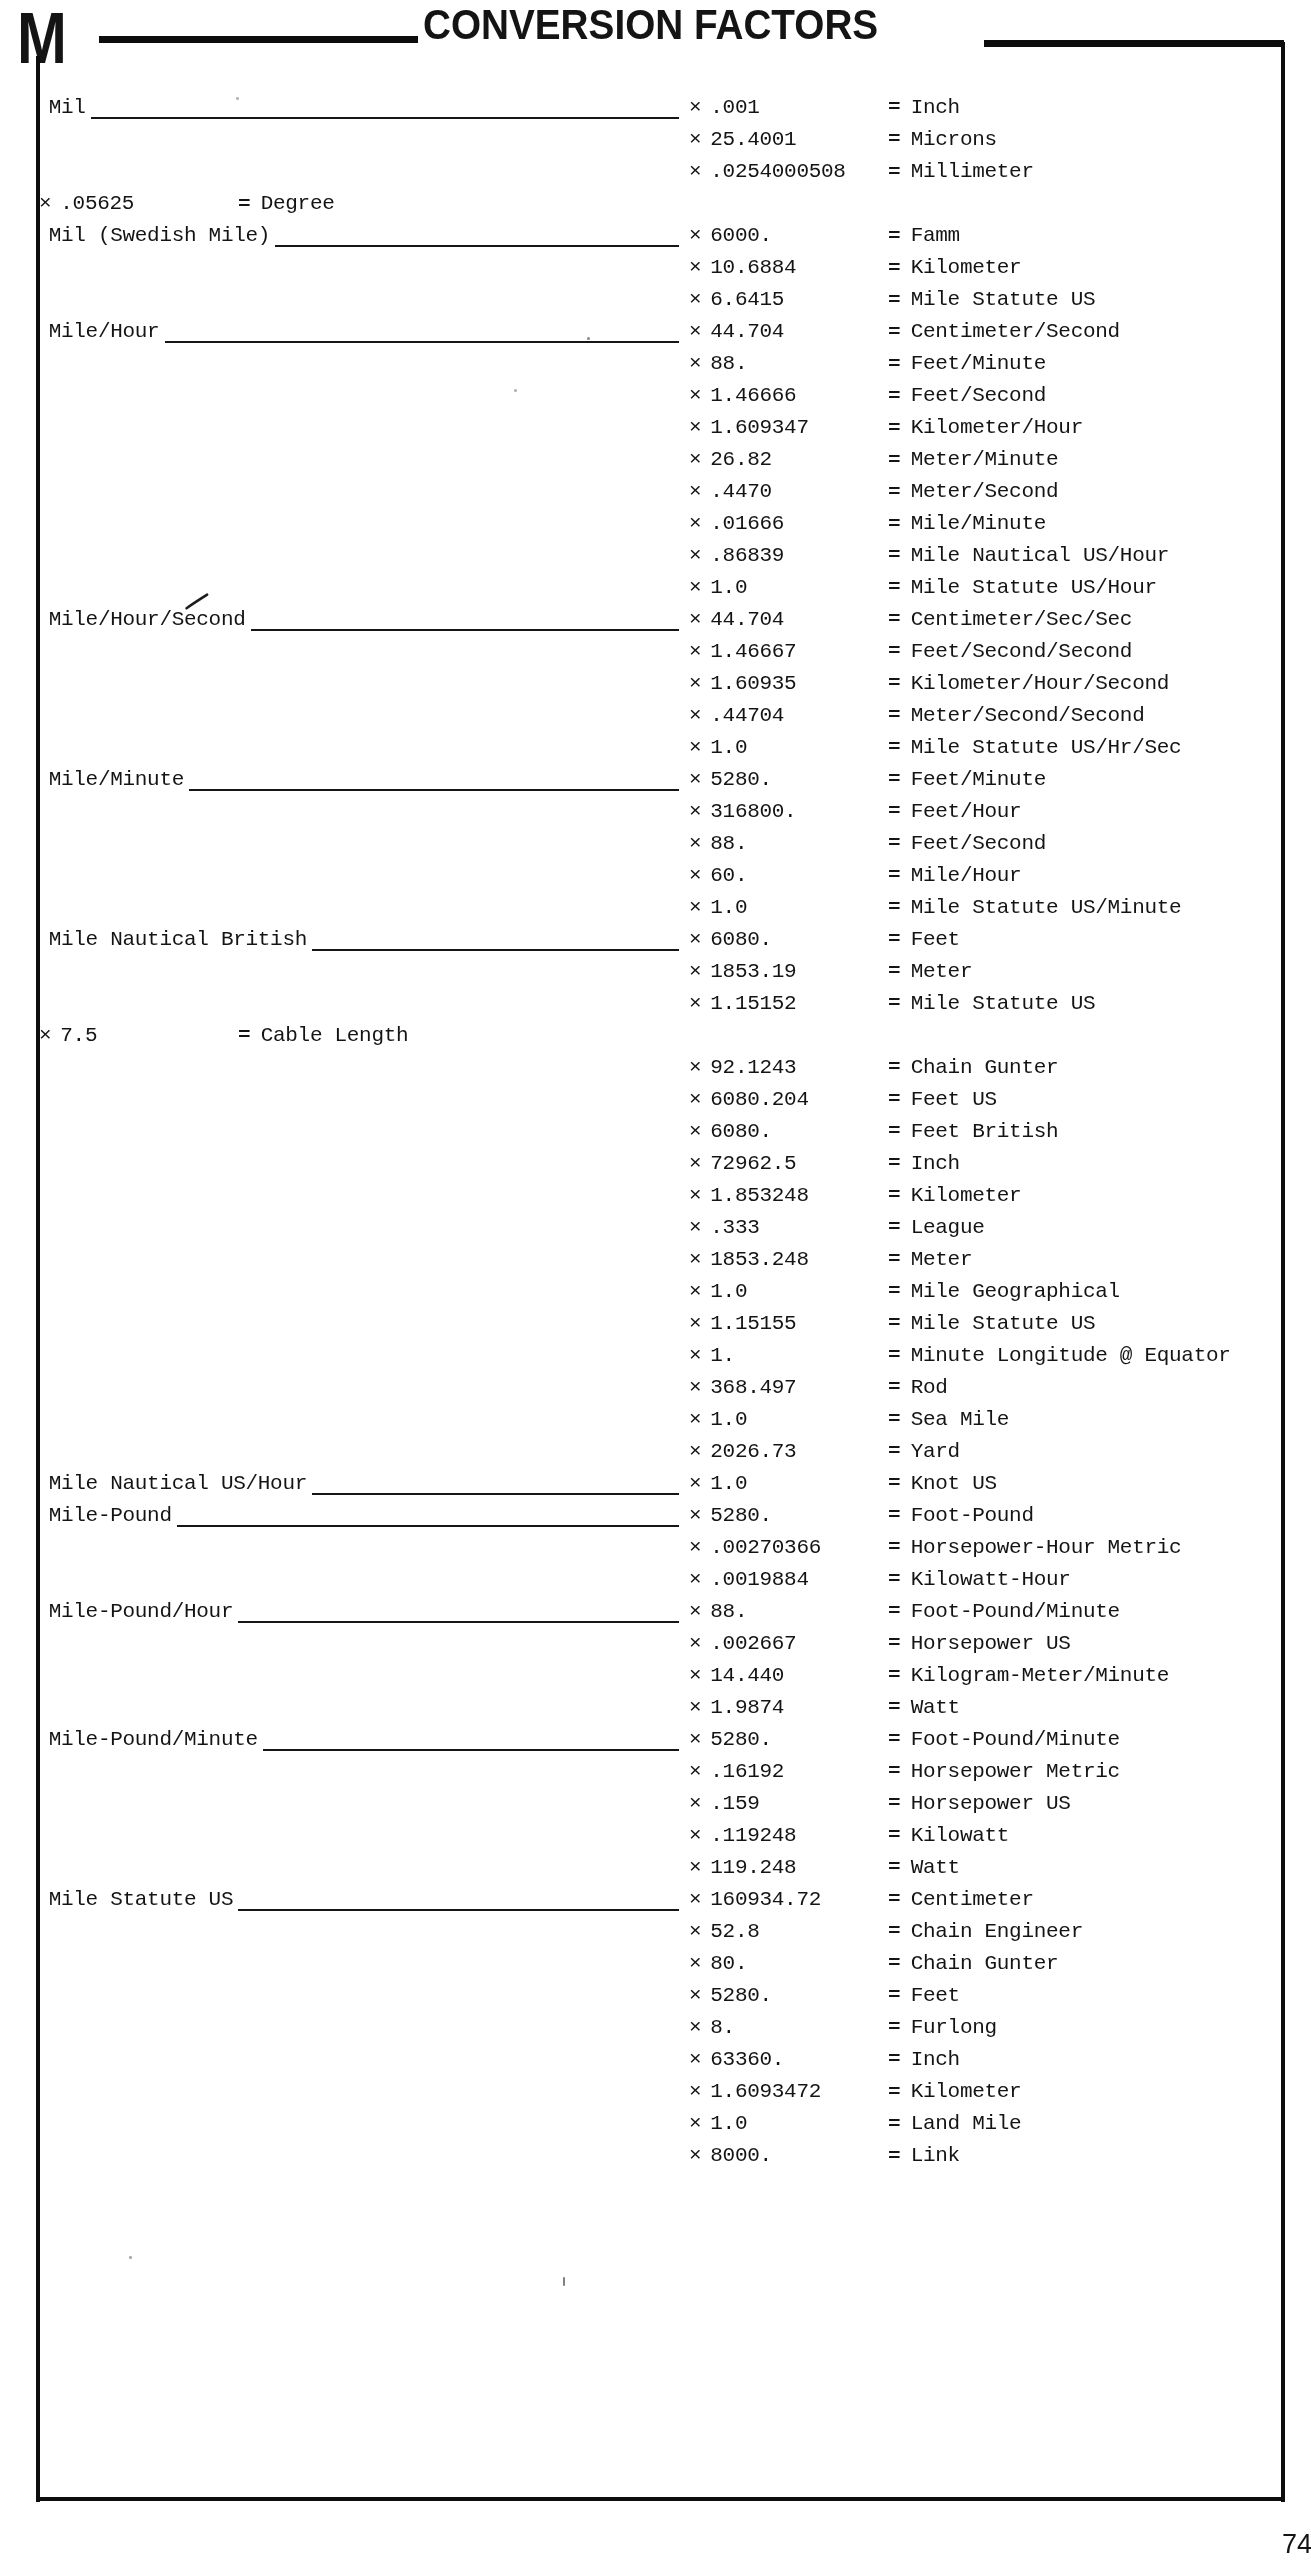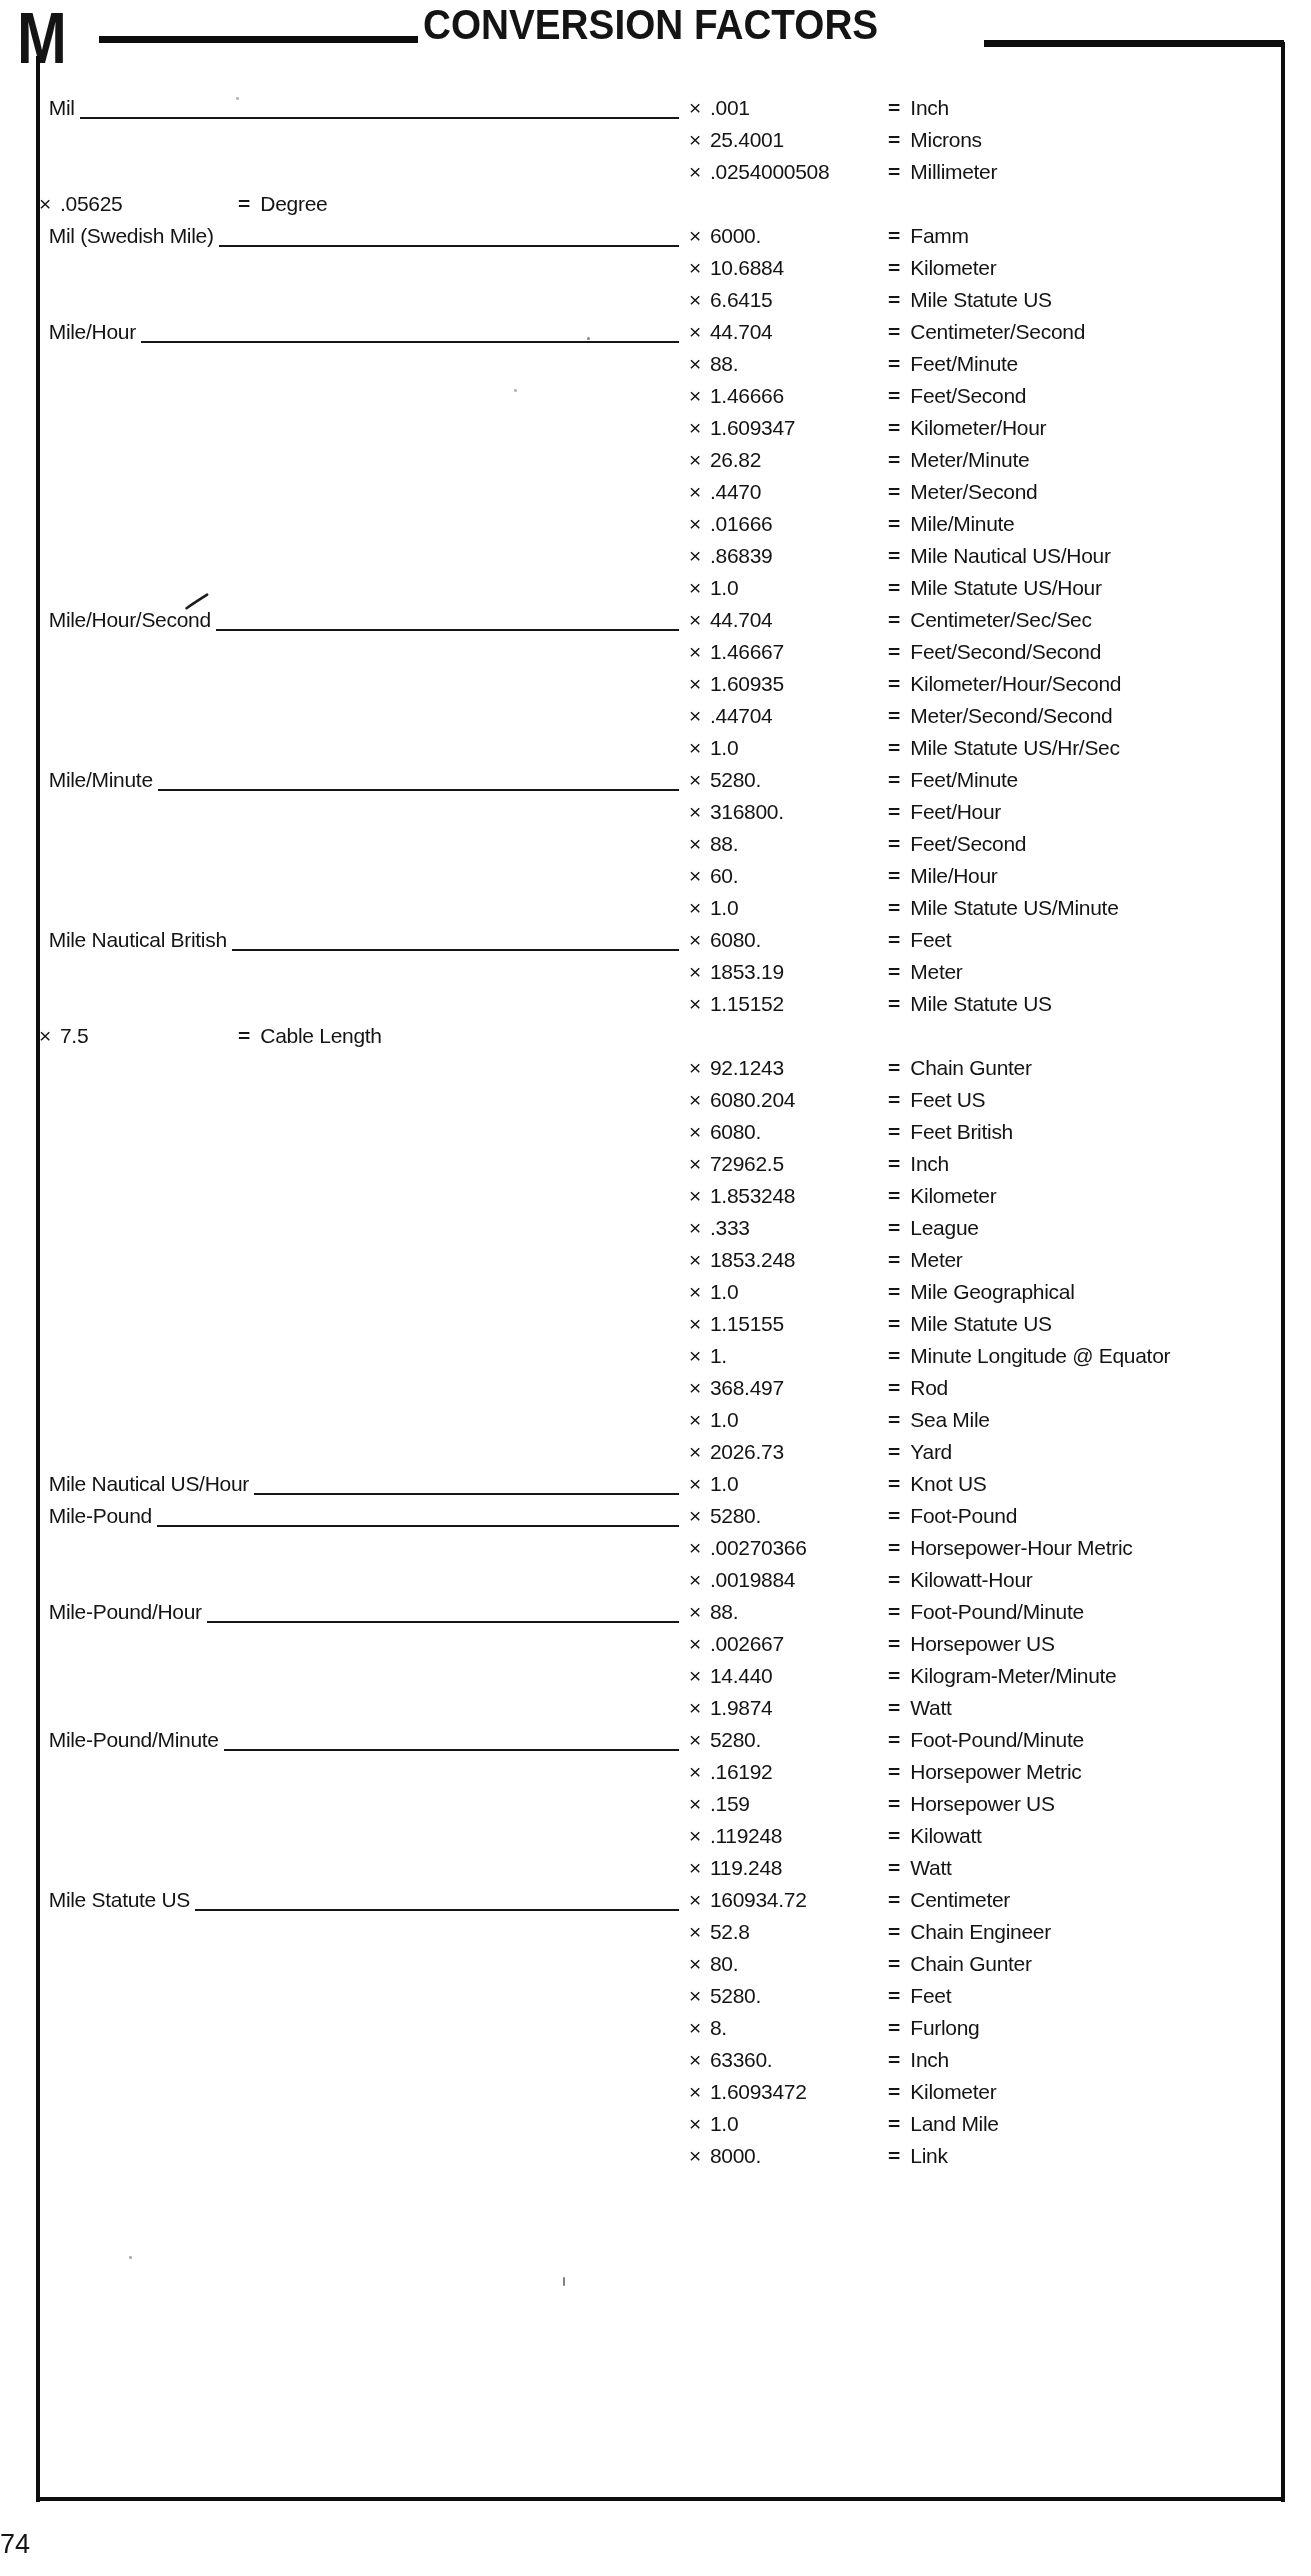--- a/index.html
+++ b/index.html
@@ -28,20 +28,21 @@
     letter-spacing:0px;white-space:nowrap;
   }
   
   .border-left{position:absolute;left:36px;top:56px;width:3.9px;height:2446px;background:#0d0d0d;}
   .border-right{position:absolute;left:1281px;top:42px;width:3.9px;height:2460px;background:#0d0d0d;}
   .border-bottom{position:absolute;left:36px;top:2497px;width:1249px;height:3.9px;background:#0d0d0d;}
   
   .table{
     position:absolute;left:39px;top:45px;width:1236px;
     padding-top:47px;
+    font-family:Liberation Mono, monospace;
   }
   .row{
     display:flex;align-items:baseline;
     height:32px;
     font-size:21px;letter-spacing:-0.3px;line-height:32px;
     white-space:nowrap;
   }
   .cell-unit{
     width:650px;flex:0 0 650px;
     display:flex;align-items:flex-end;
@@ -61,21 +62,21 @@
   .pen-tick{position:absolute;left:184px;top:592px;}
   .speck{position:absolute;background:#2a2a2a;border-radius:50%;}
   .speck-1{left:587px;top:337px;width:3.2px;height:3.2px;opacity:.55;}
   .speck-2{left:514px;top:389px;width:2.6px;height:2.6px;opacity:.35;}
   .speck-3{left:236px;top:97px;width:2.6px;height:2.6px;opacity:.35;}
   .speck-4{left:563px;top:2277px;width:1.9px;height:9px;border-radius:1.3px;opacity:.6;}
   .speck-5{left:129px;top:2256px;width:2.6px;height:2.6px;opacity:.4;}
   
   .page-number{
     position:absolute;left:0;top:2529px;width:1312px;
-    text-align:left;font-size:27px;letter-spacing:0;
+    text-align:right;font-size:27px;letter-spacing:0;
   }
 </style>
 </head>
 <body>
 
 <div class="page">
 
   <div class="m-letter">M</div>
   <div class="header-rule rule-left"></div>
   <div class="title">CONVERSION FACTORS</div>

